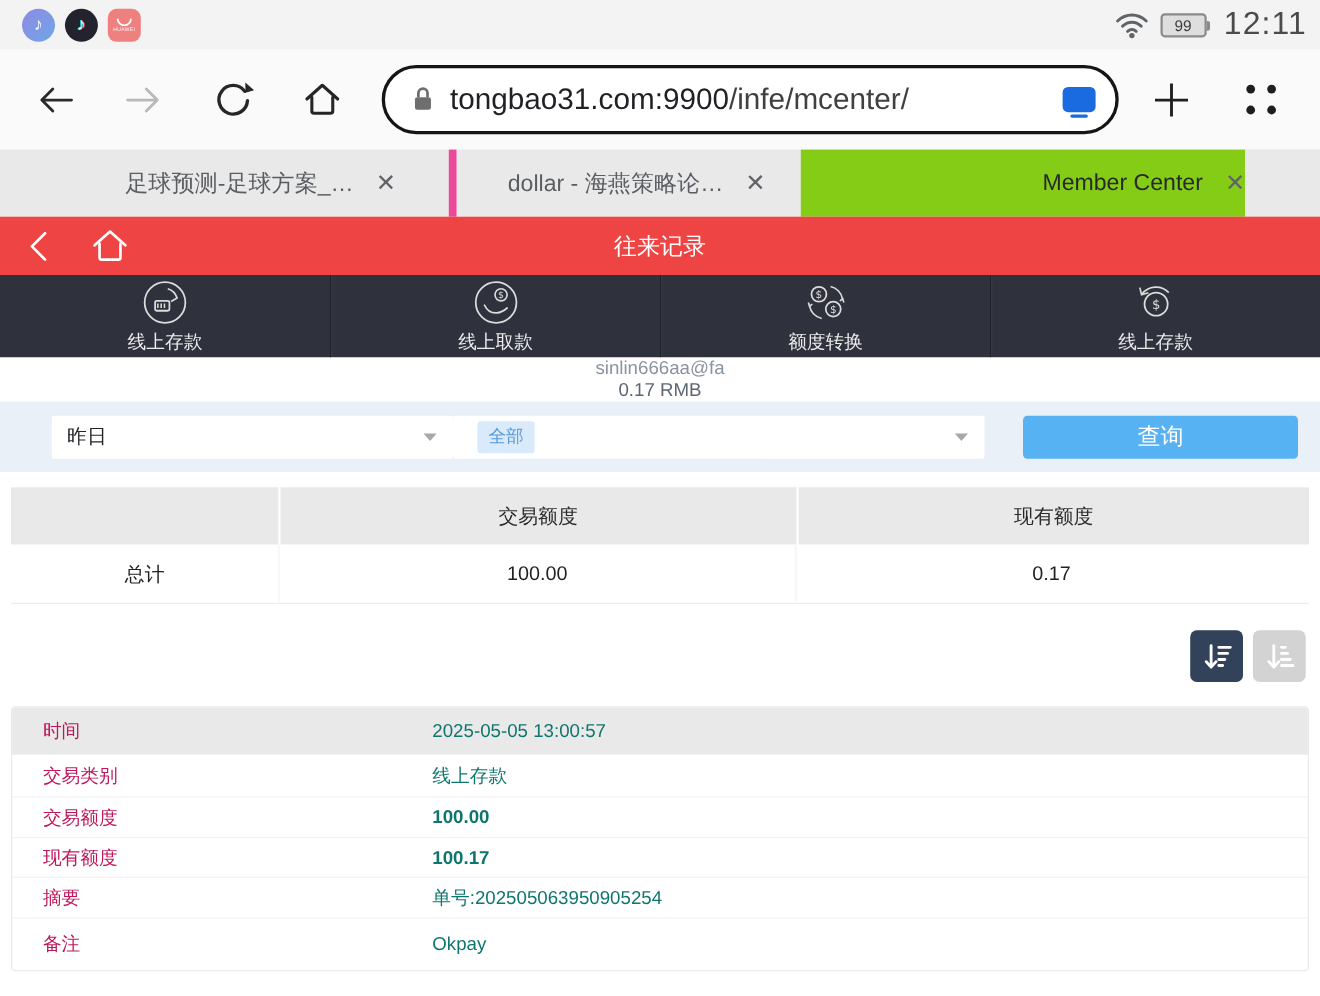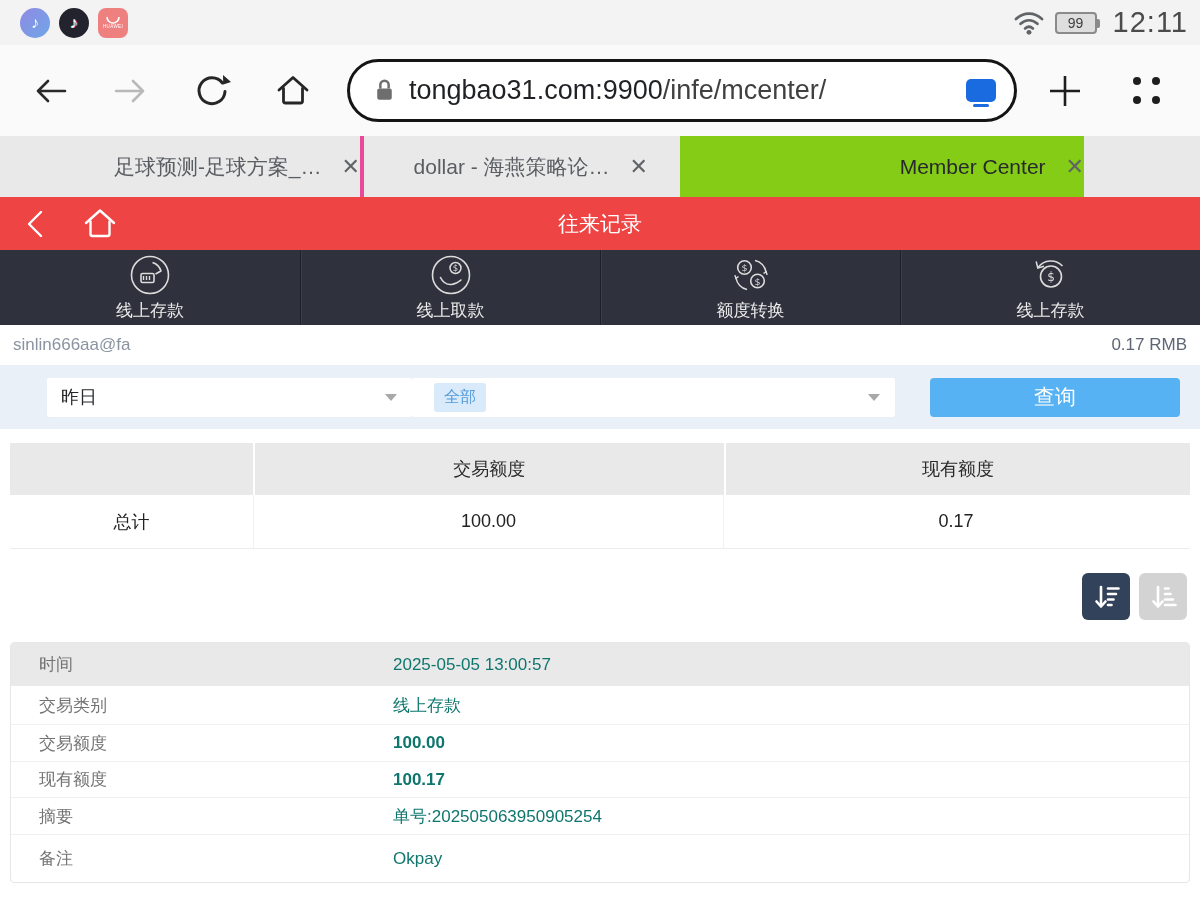--- a/index.html
+++ b/index.html
@@ -35,39 +35,39 @@
   .reader-icon::after { content:""; position:absolute; left:7px; bottom:-5px; width:16px; height:3px; background:#1a6be0; border-radius:2px; }
   .tb-btn.newtab { margin-left:28px; }
   .menu-dots { margin-left:44px; width:34px; height:34px; display:grid; grid-template-columns:8px 8px; grid-template-rows:8px 8px; gap:11px; place-content:center; }
   .menu-dots i { width:8px; height:8px; border-radius:50%; background:#1e1e1e; }
 
   
   .tab-bar { height:61px; background:#e9e9e9; display:flex; }
   .tab { width:360px; display:flex; align-items:center; justify-content:flex-end; gap:20px;
          color:#5a5d61; font-size:21px; }
   .tab .tab-title { max-width:270px; white-space:nowrap; overflow:hidden; }
-  .tab.t2 { width:288px; border-left:4px solid #ec4899; }
+  .tab.t2 { width:288px; border-left:7px solid #ec4899;margin-left:48px; }
   .tab.active { width:404px; background:#84cc16; color:#27292c;margin-left:32px; }
   .tab-close { font-size:22px; color:#606368; }
   .tab-filler { flex:1; background:#e9e9e9; }
 
   
   .page-header { height:53px; background:#ef4444; display:flex; align-items:center; position:relative; }
   .ph-back { margin-left:14px; width:40px; height:38px; display:flex; align-items:center; justify-content:center; }
   .ph-home { margin-left:24px; width:44px; height:40px; display:flex; align-items:center; justify-content:center; }
   .ph-title { position:absolute; left:0; right:0; text-align:center; color:#fff; font-size:21px; pointer-events:none; }
 
   
   .quick-menu { height:75px; background:#2f323c; display:flex; }
   .qm-item { width:300px; display:flex; flex-direction:column; align-items:center; justify-content:center; color:#ececec; }
   .qm-item + .qm-item { border-left:1px solid rgba(0,0,0,0.35); box-shadow:inset 1px 0 0 rgba(255,255,255,0.06); }
   .qm-label { font-size:17px; margin-top:2px; }
 
   
-  .account-row { height:40px; display:flex; align-items:center; justify-content:space-between; padding:0 13px; background:#fff; }
+  .account-row { height:40px; display:flex; align-items:center; justify-content:space-between; padding:0 13px; background:#fff;flex-direction:column; }
   .account-user { color:#8a93a0; font-size:17px; }
   .account-balance { color:#5d6673; font-size:17px; }
 
   
   .filter-bar { height:64px; background:#e9f0f8; display:flex; align-items:center; padding-left:12px; }
   .select { background:#fff; height:39px; border-radius:2px; display:flex; align-items:center; position:relative; padding:0 34px 0 14px; }
   .select.type { width:483px; padding-left:22px; }
   .select.date { width:365px; margin-left:35px; }
   .chip { background:#d9eafa; color:#559bd9; font-size:16px; padding:4px 10px; border-radius:3px; }
   .date-text { color:#24262a; font-size:18px; }
@@ -92,21 +92,21 @@
   .sort-btn.active { background:#33425b; }
   .sort-btn.inactive { background:#d3d3d3; }
 
   
   .detail-card { margin:22px 10px 0; border:1px solid #e7e7e7; border-radius:4px; overflow:hidden; background:#fff; }
   .d-row { display:flex; align-items:center; height:37px; border-top:1px solid #f0f0f0; }
   .d-row.hdr { background:#e9e9e9; height:43px; border-top:none; }
   .d-row.r2 { height:38px; border-top:none; }
   .d-row.r4 { height:36px; }
   .d-row.last { height:48px; }
-  .d-label { width:382px; padding-left:28px; font-size:17px; color:#737373; }
+  .d-label { width:382px; padding-left:28px; font-size:17px; color:#be185d; }
   .d-value { font-size:17px; color:#0f766e; }
   .d-value.bold { font-weight:bold; }
 
   svg { display:block; }
 </style>
 </head>
 <body>
 
 <div class="status-bar">
   <div class="app-icons">

